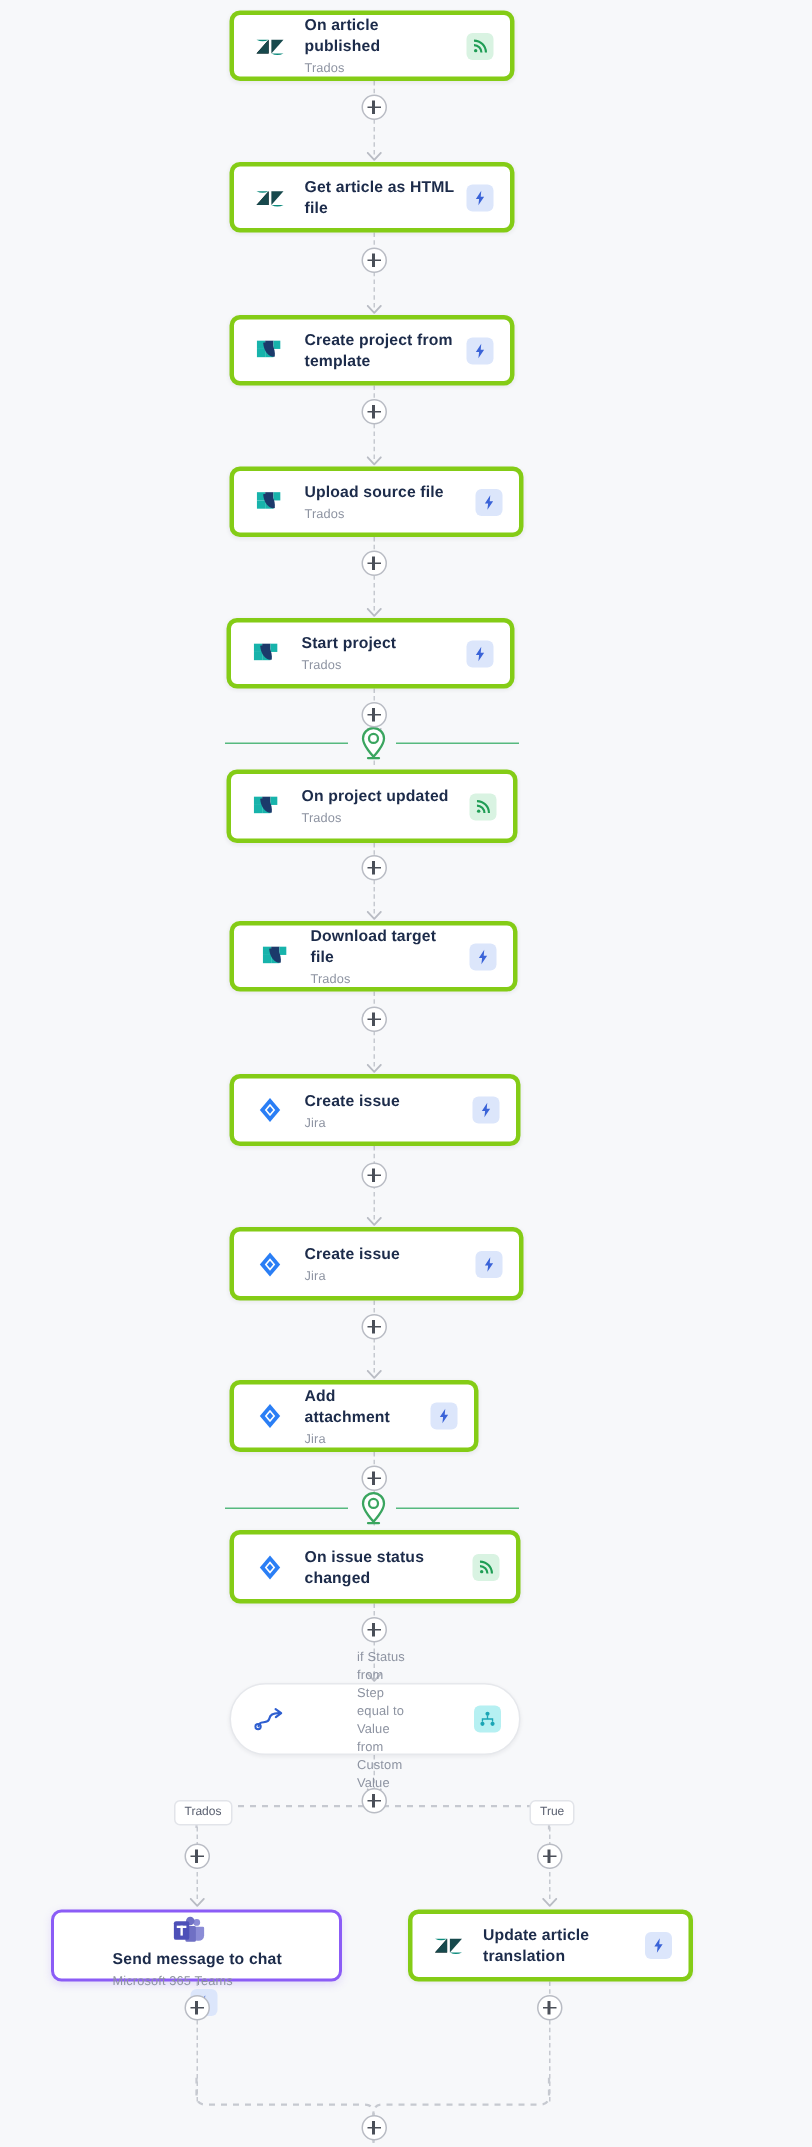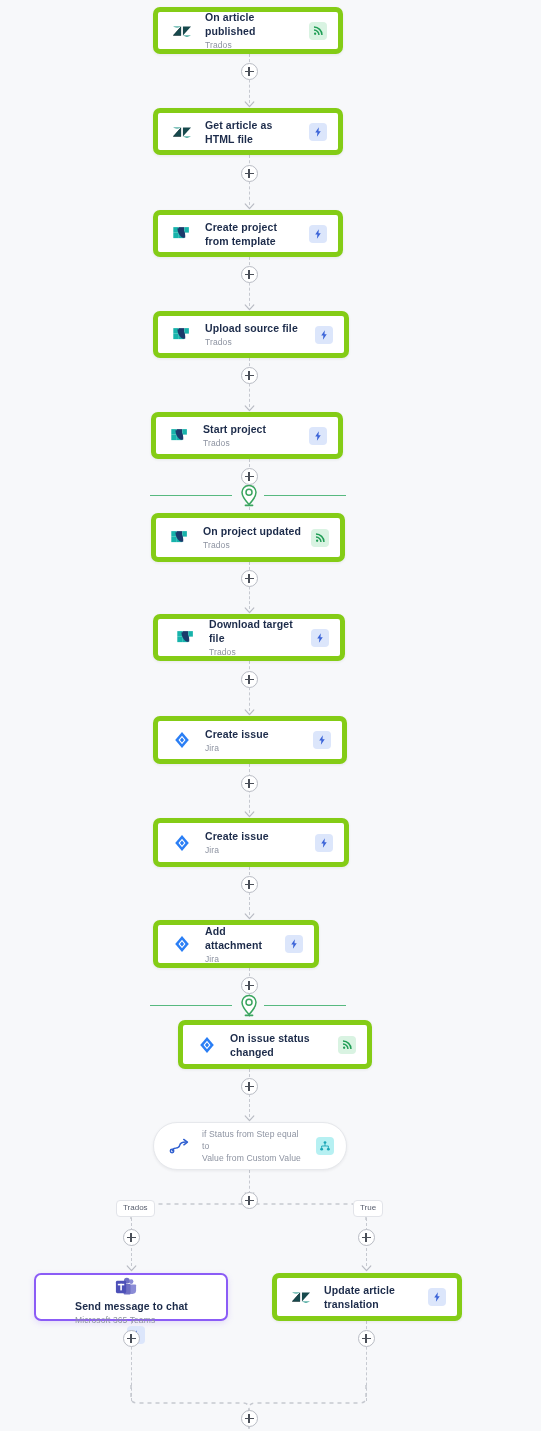--- a/index.html
+++ b/index.html
@@ -44,21 +44,21 @@
   .divider .rule.l { left: 150px; width: 82px; }
   .divider .rule.r { left: 264px; width: 82px; }
   .pin {
     position: absolute; left: 240px; top: 0; width: 18px; height: 24px;
   }
 
   
   .node {
     position: absolute;
     background: #ffffff;
-    border: 5px solid #84cc16;
+    border: 3px solid #84cc16;
     border-radius: 7px;
     box-shadow: 0 1px 3px rgba(22,28,45,.07);
     display: flex; align-items: center;
     padding: 0 11px 0 12px;
     cursor: pointer; z-index: 4;
   }
   .node.selected {
     border: 2px solid #8b5cf6;
     box-shadow: 0 2px 6px rgba(139,92,246,.18);
   }
@@ -88,21 +88,21 @@
 
   
   .cond {
     position: absolute;
     background: #ffffff;
     border: 1px solid #e6e8ec;
     border-radius: 24px;
     box-shadow: 0 1px 3px rgba(22,28,45,.07);
     display: flex; align-items: center;
     padding: 0 12px 0 14px;
-    cursor: pointer; z-index: 4;
+    cursor: pointer; z-index: 4; gap: 36px;
   }
   .cond .condicon { width: 24px; height: 24px; flex: 0 0 24px; margin-right: 10px;
     display:flex; align-items:center; justify-content:center; }
   .cond .condtext {
     flex: 1 1 auto; font-size: 8.6px; color: #8d93a1;
     line-height: 12px; letter-spacing: .1px;
   }
 
   
   .branchlabel {
@@ -275,21 +275,21 @@
       <div class="txt">
         <div class="title">Add attachment</div>
         <div class="sub">Jira</div>
       </div>
       <div class="badge blue">
         <svg width="12" height="12" viewBox="0 0 20 20">
           <use href="#ic-bolt"></use>
         </svg>
       </div>
     </div>
-    <div class="node" style="left: 153px; top: 1020px; width: 194px; height: 49px; margin-left: 25px;">
+    <div class="node" style="left: 153px; top: 1020px; width: 194px; height: 49px;">
       <div class="appicon">
         <svg width="22" height="22" viewBox="0 0 24 24" preserveAspectRatio="xMidYMid meet">
           <use href="#ic-jira"></use>
         </svg>
       </div>
       <div class="txt">
         <div class="title">On issue status changed</div>
       </div>
       <div class="badge green">
         <svg width="12" height="12" viewBox="0 0 20 20">

